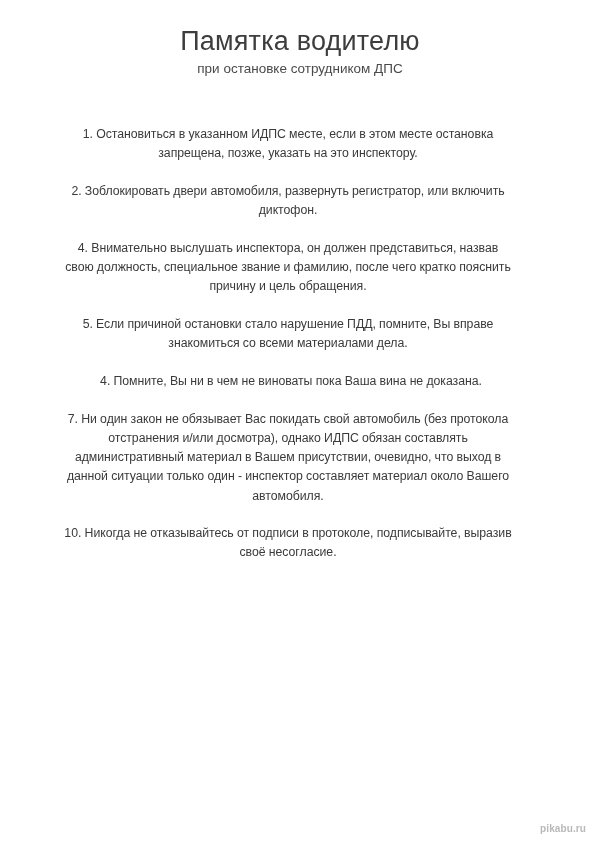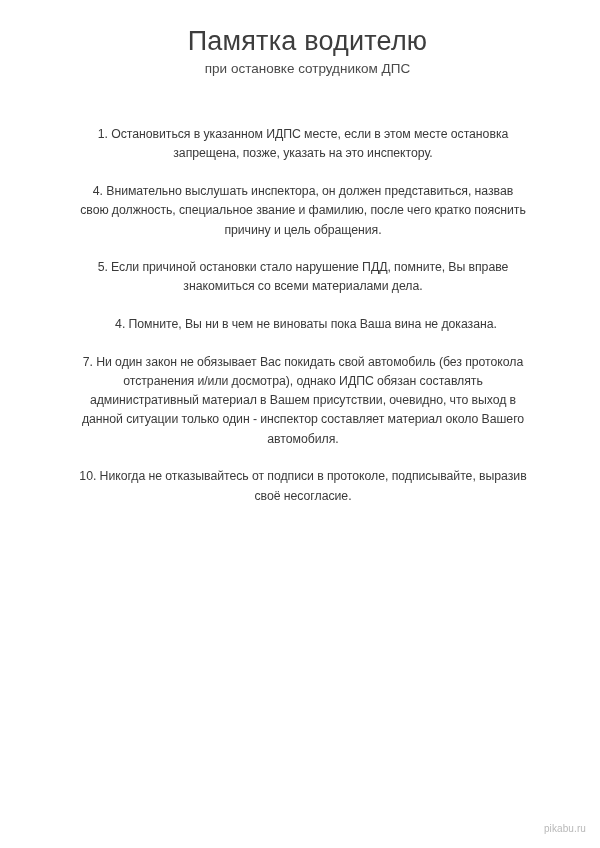--- a/index.html
+++ b/index.html
@@ -10,21 +10,20 @@
   }
 
   .page {
     position: relative;
     width: 600px;
     height: 848px;
     margin: 0 auto;
     background: #ffffff;
     overflow: hidden;
     box-sizing: border-box;
-    padding-left: 15px;
   }
 
   
   .header {
     padding-top: 26px;
     text-align: center;
   }
 
   .doc-title {
     font-family: "Liberation Sans", sans-serif;
@@ -73,38 +72,39 @@
     margin-bottom: 0;
   }
 
   
   .watermark {
     position: absolute;
     right: 14px;
     bottom: 14px;
     font-family: "Liberation Sans", sans-serif;
     font-size: 10px;
-    font-weight: 400;
+    font-weight: 700;
     color: #b9b9b9;
     letter-spacing: 0.1px;
     user-select: none;
   }
 </style>
 </head>
 <body>
 
 <div class="page">
 
   <div class="header">
     <h1 class="doc-title">Памятка водителю</h1>
     <div class="doc-subtitle">при остановке сотрудником ДПС</div>
   </div>
 
   <div class="body-block">
     <p class="memo-item">1. Остановиться в указанном ИДПС месте, если в этом месте остановка запрещена, позже, указать на это инспектору.</p>
+    <p class="memo-item">2. Зоблокировать двери автомобиля, развернуть регистратор, или включить диктофон.</p>
     <p class="memo-item">4. Внимательно выслушать инспектора, он должен представиться, назвав свою должность, специальное звание и фамилию, после чего кратко пояснить причину и цель обращения.</p>
     <p class="memo-item">5. Если причиной остановки стало нарушение ПДД, помните, Вы вправе знакомиться со всеми материалами дела.</p>
     <p class="memo-item indented">4. Помните, Вы ни в чем не виноваты пока Ваша вина не доказана.</p>
     <p class="memo-item">7. Ни один закон не обязывает Вас покидать свой автомобиль (без протокола отстранения и/или досмотра), однако ИДПС обязан составлять административный материал в Вашем присутствии, очевидно, что выход в данной ситуации только один - инспектор составляет материал около Вашего автомобиля.</p>
     <p class="memo-item">10. Никогда не отказывайтесь от подписи в протоколе, подписывайте, выразив своё несогласие.</p>
   </div>
 
   <div class="watermark">pikabu.ru</div>
 
 </div>

